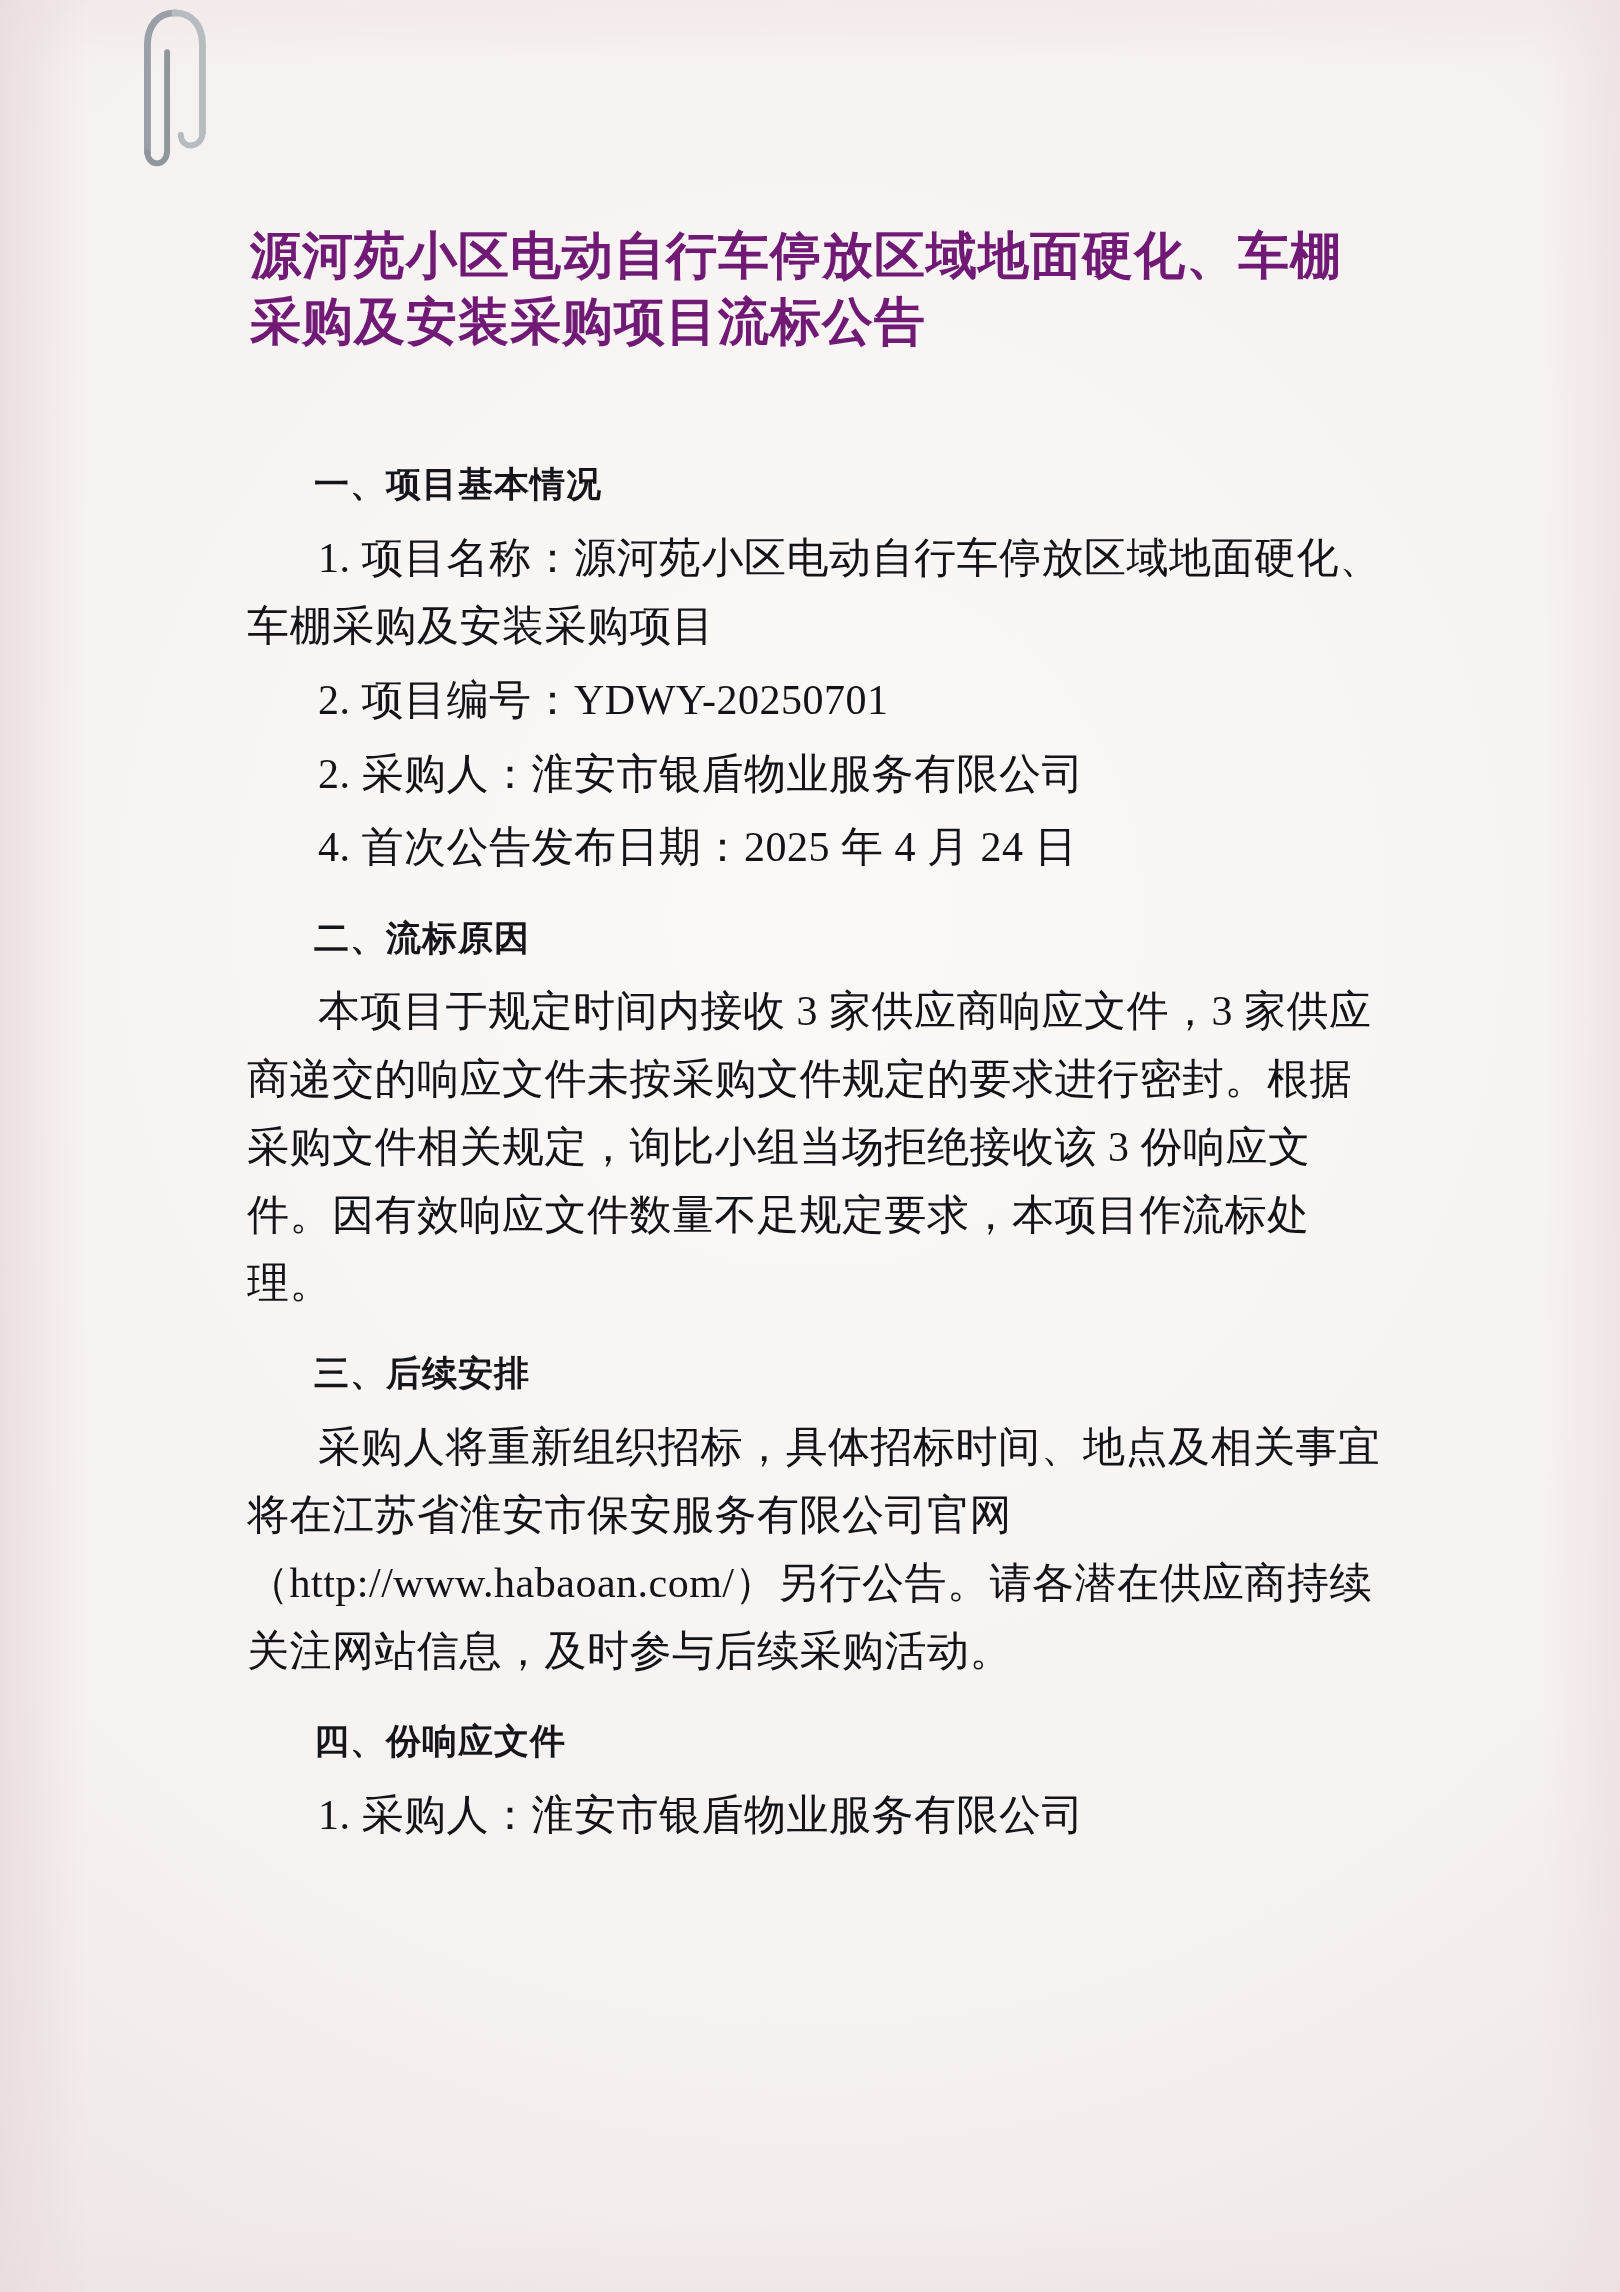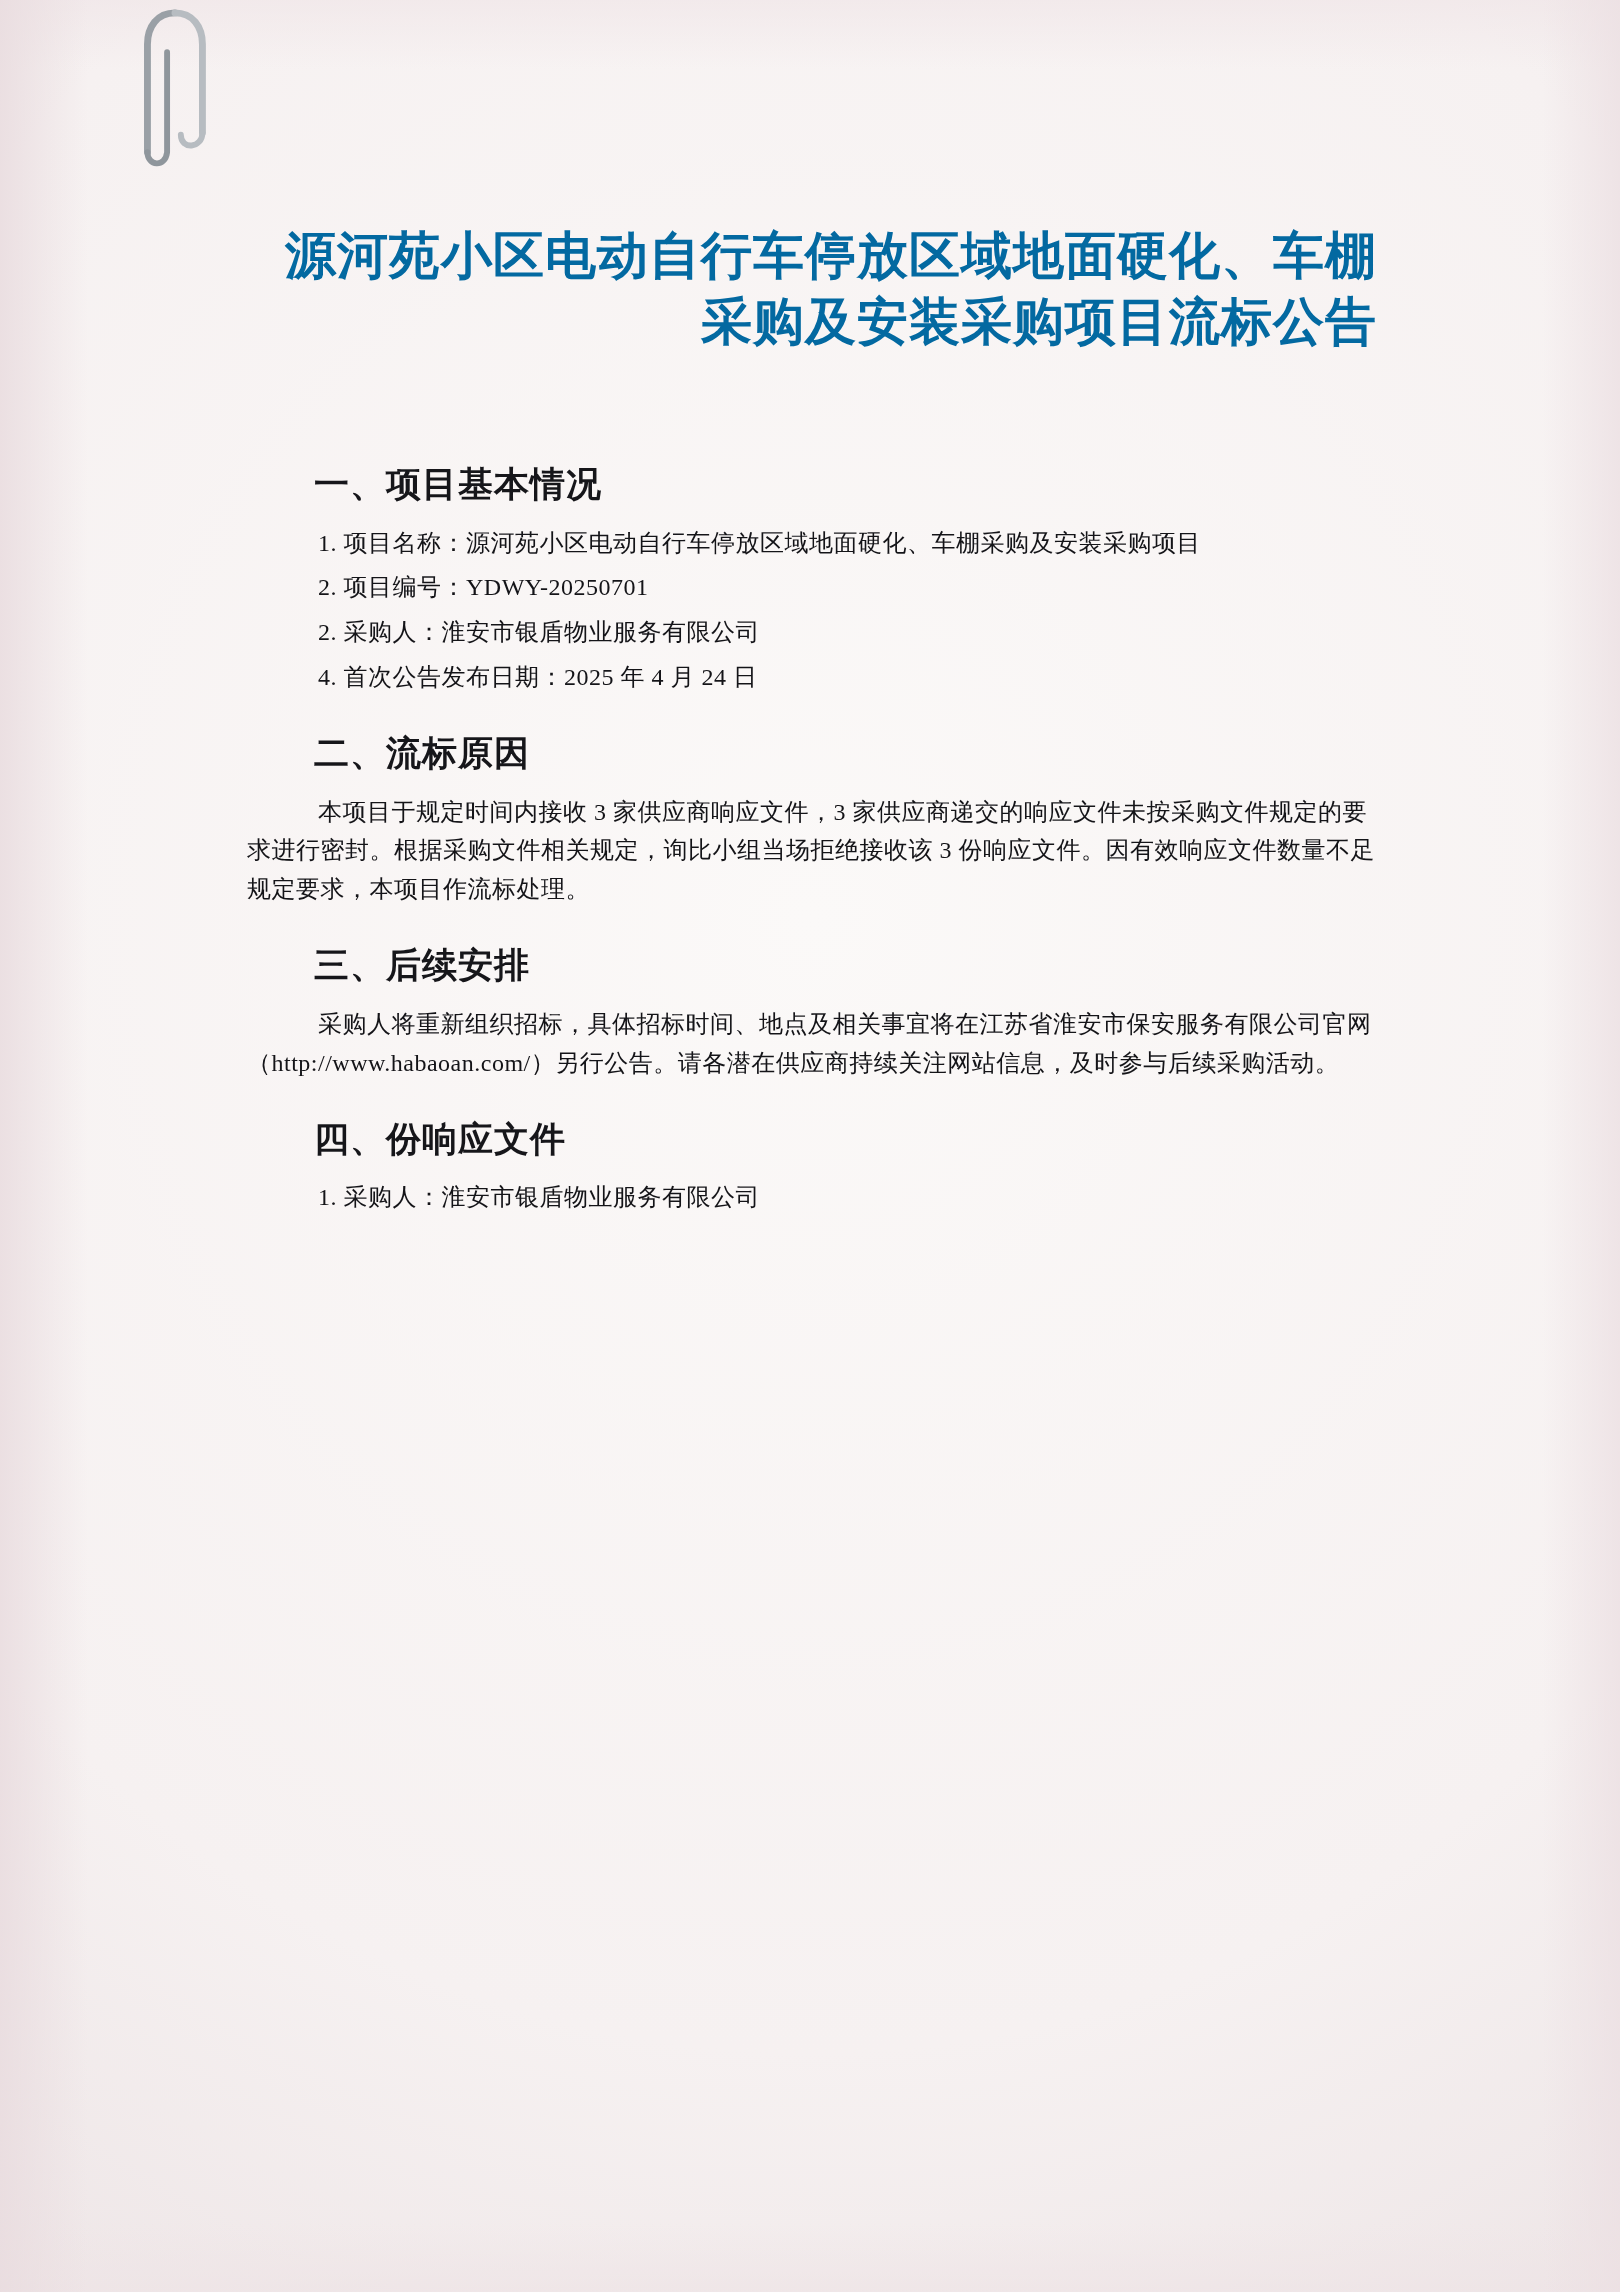--- a/index.html
+++ b/index.html
@@ -50,26 +50,26 @@
     width: 1620px;
     height: 2293px;
     padding: 0;
   }
 
   .doc-title {
     position: absolute;
     left: 250px;
     top: 223px;
     width: 1127px;
-    text-align: right;
+    text-align: left;
     font-family: "Liberation Sans", "DejaVu Sans", sans-serif;
     font-weight: bold;
     font-size: 51px;
     line-height: 1.30;
-    color: #0369a1;
+    color: #701a75;
     letter-spacing: 1px;
   }
 
   .body-block {
     position: absolute;
     left: 247px;
     top: 461px;
     width: 1137px;
   }
 
@@ -78,21 +78,21 @@
     font-weight: bold;
     font-size: 35px;
     color: #16161a;
     margin: 33px 0 15.7px 0;
     text-indent: 67px;
     letter-spacing: 1px;
   }
   .section-head:first-child { margin-top: 0; }
 
   .para {
-    font-size: 24px;
+    font-size: 42px;
     line-height: 1.62;
     color: #141418;
     margin: 0 0 5.9px 0;
     text-indent: 71px;
     letter-spacing: 0.5px;
   }
   .para.listitem {
     text-indent: 71px;
   }
   .para.hang {

